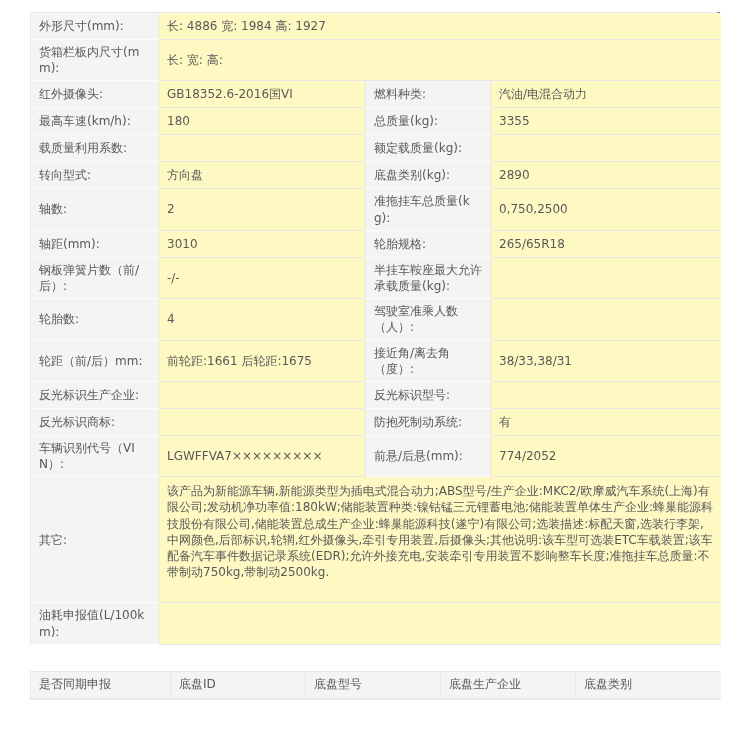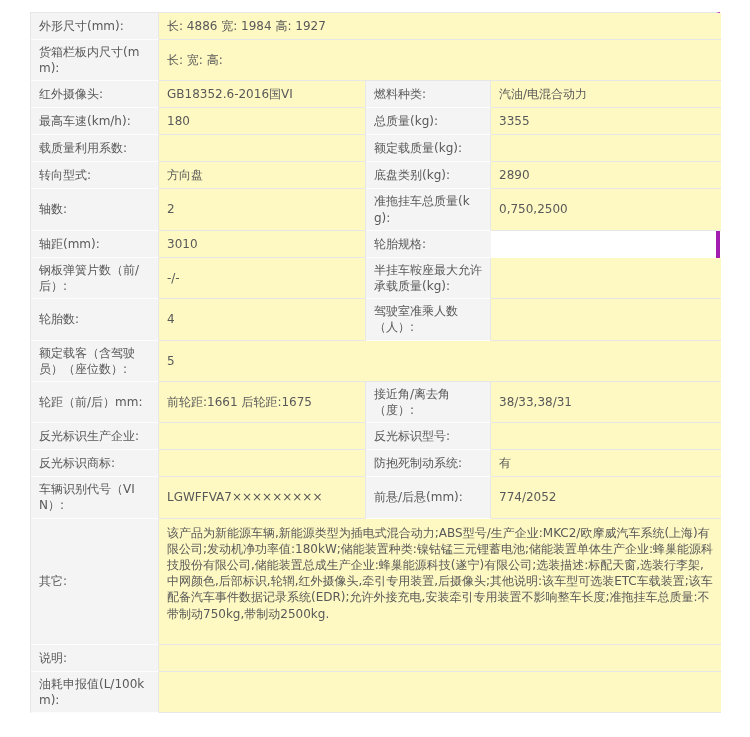--- a/index.html
+++ b/index.html
@@ -113,40 +113,37 @@
       <div class="cell label">轴数:</div>
       <div class="cell value">2</div>
       <div class="cell label">准拖挂车总质量(kg):</div>
       <div class="cell value">0,750,2500</div>
     </div>
 
     <div class="row">
       <div class="cell label">轴距(mm):</div>
       <div class="cell value">3010</div>
       <div class="cell label">轮胎规格:</div>
+      <div class="cell value">265/65R18</div>
     </div>
 
     <div class="row">
       <div class="cell label">钢板弹簧片数（前/后）:</div>
       <div class="cell value">-/-</div>
       <div class="cell label">半挂车鞍座最大允许承载质量(kg):</div>
       <div class="cell value"></div>
     </div>
 
     <div class="row">
       <div class="cell label">轮胎数:</div>
       <div class="cell value">4</div>
       <div class="cell label">驾驶室准乘人数（人）:</div>
       <div class="cell value"></div>
     </div>
 
-    <div class="row">
-      <div class="cell label">额定载客（含驾驶员）（座位数）:</div>
-      <div class="cell value span3">5</div>
-    </div>
 
     <div class="row">
       <div class="cell label">轮距（前/后）mm:</div>
       <div class="cell value">前轮距:1661 后轮距:1675</div>
       <div class="cell label">接近角/离去角（度）:</div>
       <div class="cell value">38/33,38/31</div>
     </div>
 
     <div class="row">
       <div class="cell label">反光标识生产企业:</div>
@@ -167,24 +164,20 @@
       <div class="cell value">LGWFFVA7×××××××××</div>
       <div class="cell label">前悬/后悬(mm):</div>
       <div class="cell value">774/2052</div>
     </div>
 
     <div class="row">
       <div class="cell label">其它:</div>
       <div class="cell value span3 longtext">该产品为新能源车辆,新能源类型为插电式混合动力;ABS型号/生产企业:MKC2/欧摩威汽车系统(上海)有限公司;发动机净功率值:180kW;储能装置种类:镍钴锰三元锂蓄电池;储能装置单体生产企业:蜂巢能源科技股份有限公司,储能装置总成生产企业:蜂巢能源科技(遂宁)有限公司;选装描述:标配天窗,选装行李架,中网颜色,后部标识,轮辋,红外摄像头,牵引专用装置,后摄像头;其他说明:该车型可选装ETC车载装置;该车配备汽车事件数据记录系统(EDR);允许外接充电,安装牵引专用装置不影响整车长度;准拖挂车总质量:不带制动750kg,带制动2500kg.</div>
     </div>
 
-    <div class="row">
-      <div class="cell label">说明:</div>
-      <div class="cell value span3"></div>
-    </div>
 
     <div class="row">
       <div class="cell label">油耗申报值(L/100km):</div>
       <div class="cell value span3"></div>
     </div>
 
   </div>
 
   <div class="sub-table">
     <div class="sub-row">

